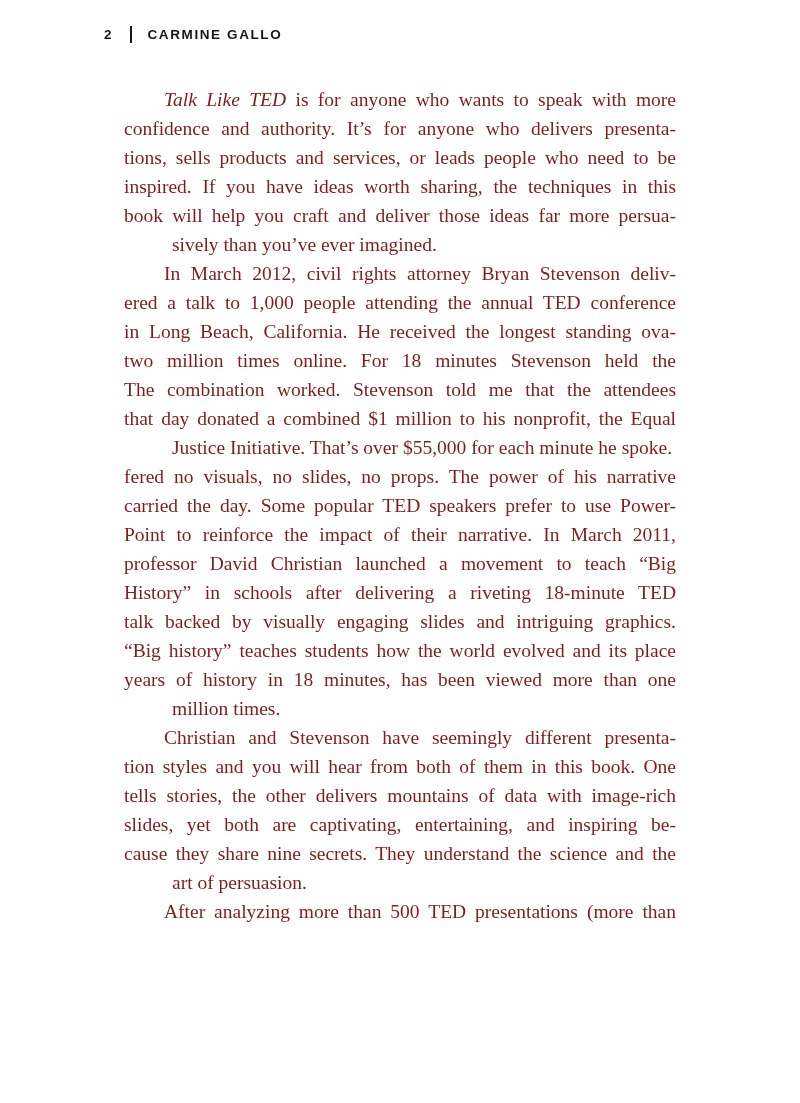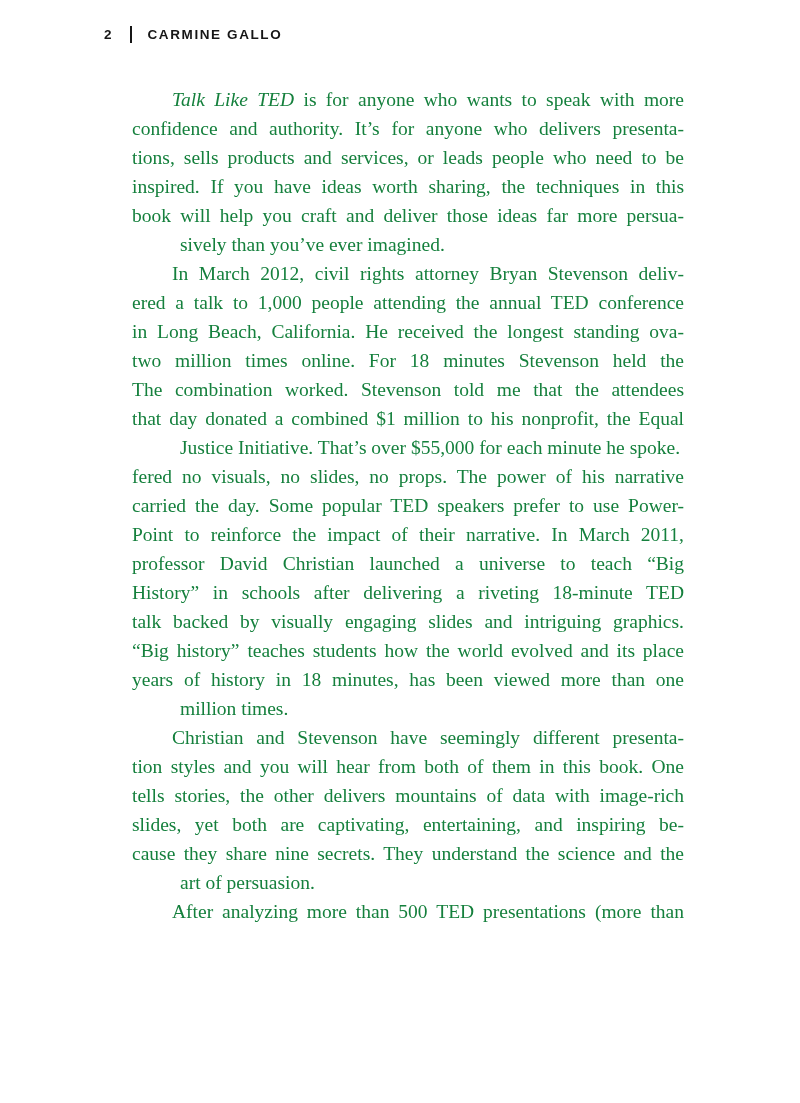--- a/index.html
+++ b/index.html
@@ -30,25 +30,25 @@
     display: inline-block;
     width: 2px;
     height: 17px;
     background: #161616;
     margin-left: 18px;
     margin-right: 16px;
   }
   .page-body {
     position: absolute;
     top: 85px;
-    left: 132px;
+    left: 124px;
     width: 552px;
     font-size: 19.5px;
     line-height: 29px;
-    color: #15803d;
+    color: #7f1d1d;
   }
   .para { margin: 0; padding: 0; }
   .line {
     text-align: justify;
     text-align-last: justify;
     height: 29px;
     overflow: visible;
     white-space: nowrap;
   }
   .line.jline { white-space: normal; }
@@ -84,21 +84,21 @@
       <div class="line jline">in Long Beach, California. He received the longest standing ova-</div>
       <div class="line jline">two million times online. For 18 minutes Stevenson held the</div>
       <div class="line jline">The combination worked. Stevenson told me that the attendees</div>
       <div class="line jline">that day donated a combined $1 million to his nonprofit, the Equal</div>
       <div class="line lastline">Justice Initiative. That’s over $55,000 for each minute he spoke.</div>
     </div>
     <div class="para">
       <div class="line jline">fered no visuals, no slides, no props. The power of his narrative</div>
       <div class="line jline">carried the day. Some popular TED speakers prefer to use Power-</div>
       <div class="line jline">Point to reinforce the impact of their narrative. In March 2011,</div>
-      <div class="line jline">professor David Christian launched a universe to teach “Big</div>
+      <div class="line jline">professor David Christian launched a movement to teach “Big</div>
       <div class="line jline">History” in schools after delivering a riveting 18-minute TED</div>
       <div class="line jline">talk backed by visually engaging slides and intriguing graphics.</div>
       <div class="line jline">“Big history” teaches students how the world evolved and its place</div>
       <div class="line jline">years of history in 18 minutes, has been viewed more than one</div>
       <div class="line lastline">million times.</div>
     </div>
     <div class="para">
       <div class="line jline indent">Christian and Stevenson have seemingly different presenta-</div>
       <div class="line jline">tion styles and you will hear from both of them in this book. One</div>
       <div class="line jline">tells stories, the other delivers mountains of data with image-rich</div>

